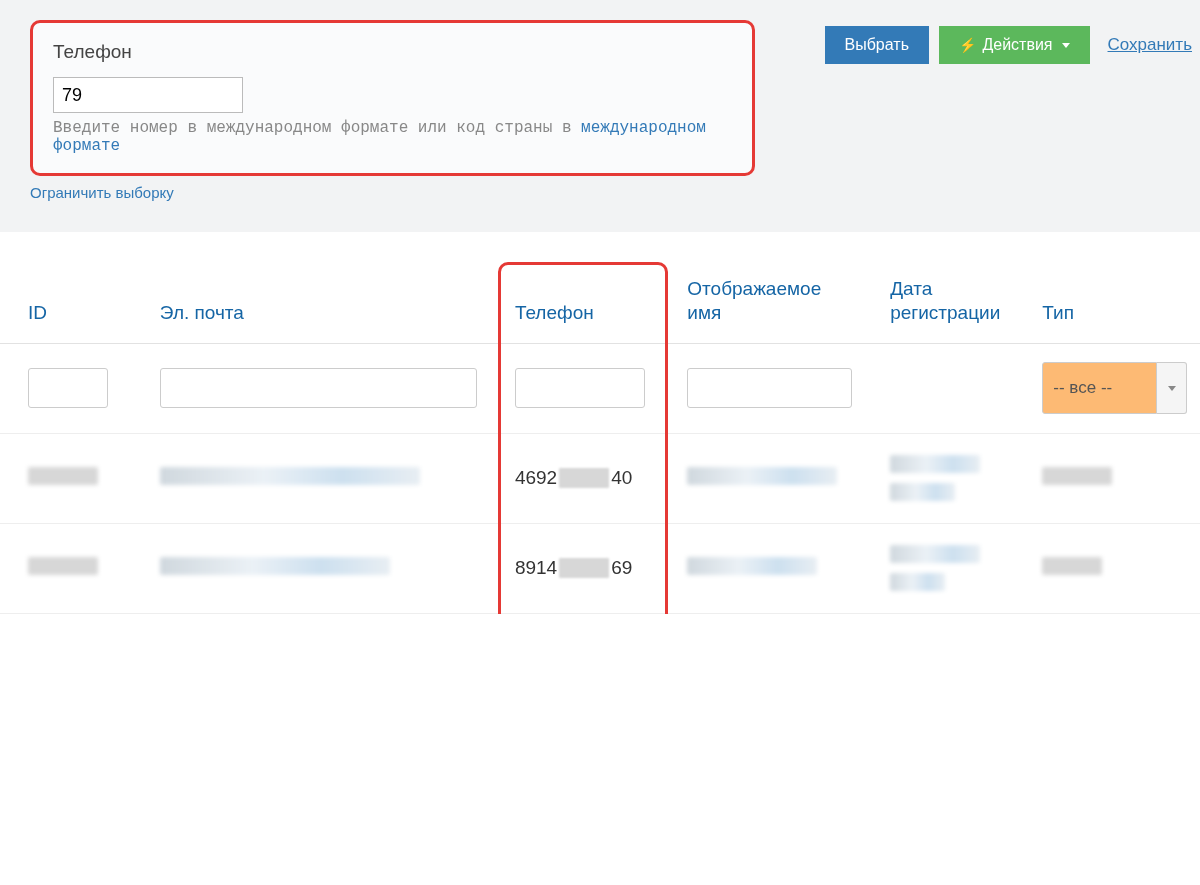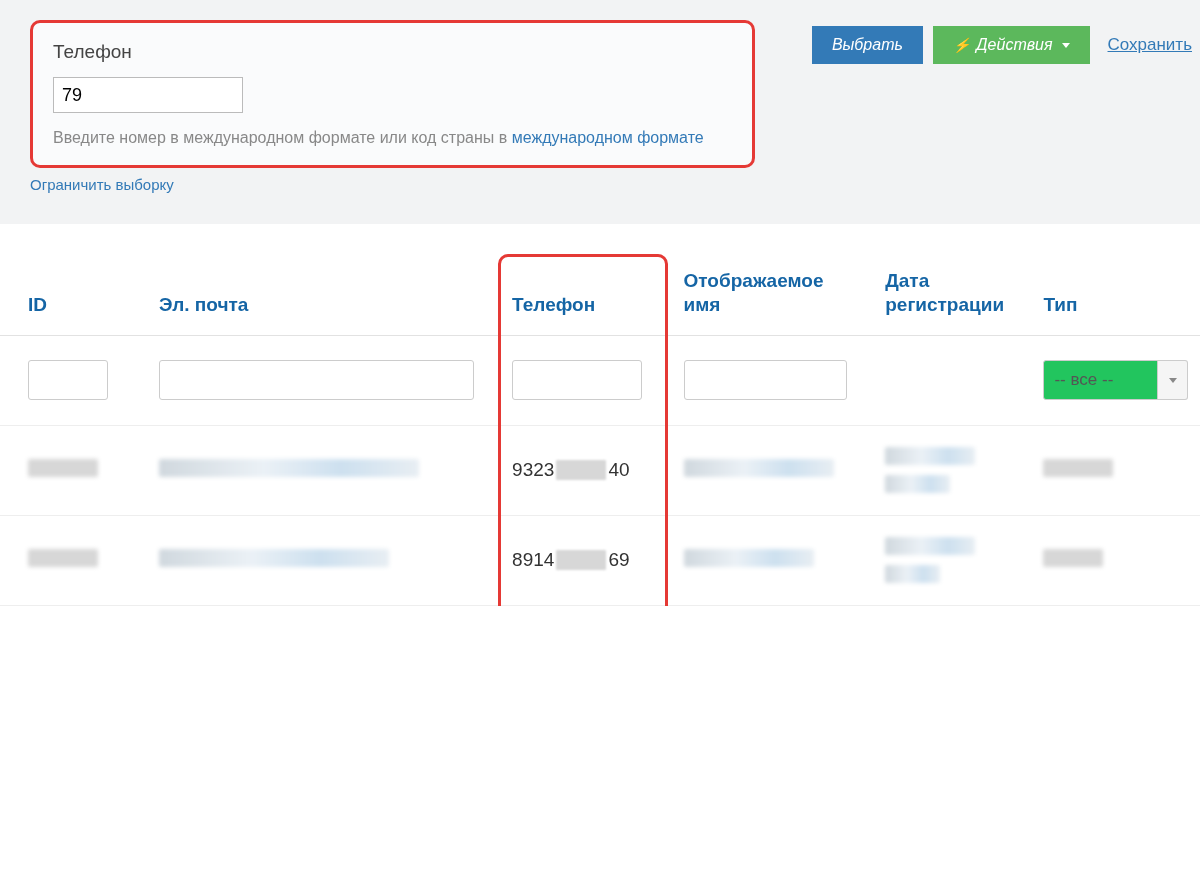--- a/index.html
+++ b/index.html
@@ -24,21 +24,20 @@
   }
   .btn {
     padding: 10px 20px;
     font-size: 16px;
     border: none;
     color: #fff;
     cursor: pointer;
     display: inline-flex;
     align-items: center;
     gap: 6px;
-    font-style: italic;
   }
   .btn-blue { background: #337ab7; }
   .btn-green { background: #5cb85c; }
   .link-save {
     color: #337ab7;
     font-size: 17px;
     padding: 10px 8px 10px 8px;
     cursor: pointer;
     text-decoration: underline;
   }
@@ -70,21 +69,22 @@
     width: 190px;
     height: 36px;
     padding: 4px 8px;
     font-size: 18px;
     border: 1px solid #bbb;
     background: #fff;
   }
   .hint {
     font-size: 16px;
     color: #888;
-    margin-top: 16px;
+    margin-top: 6px;
+    font-family: Liberation Mono, monospace;
   }
   .hint a { color: #337ab7; text-decoration: none; }
 
   .rule-match {
     margin-top: 22px;
     font-size: 19px;
     color: #444;
   }
   .rule-match strong { color: #1565a5; font-weight: 700; }
   .limit-link {
@@ -97,21 +97,21 @@
 
   .table-wrap { padding: 20px 0 0 0; }
   table.users {
     width: 100%;
     border-collapse: collapse;
   }
   table.users th {
     text-align: left;
     color: #1565a5;
     font-size: 19px;
-    font-weight: 700;
+    font-weight: 400;
     padding: 25px 10px 18px 28px;
     border-bottom: 1px solid #e2e2e2;
     vertical-align: bottom;
     line-height: 1.25;
   }
   table.users td {
     padding: 18px 10px 18px 28px;
     border-bottom: 1px solid #eee;
     vertical-align: middle;
     height: 90px;
@@ -132,27 +132,27 @@
   .filter-input.xs { max-width: 80px; }
   .select-wrap {
     display: flex;
     align-items: stretch;
     width: 145px;
   }
   .select-wrap .select-main{
     flex:1;
     border:1px solid #ccc;
     border-radius:3px 0 0 3px;
-    height:40px;
+    height:52px;
     display:flex;
     align-items:center;
     padding:0 10px;
     font-size:17px;
     color:#555;
-    background:#22c55e;
+    background:#fdba74;
   }
   .select-wrap .select-toggle{
     width:30px;
     border:1px solid #ccc;
     border-left:none;
     border-radius:0 3px 3px 0;
     background:#f5f5f5;
     display:flex;
     align-items:center;
     justify-content:center;
@@ -273,21 +273,21 @@
               </div>
           </div>
         </td>
       </tr>
 
       <tr>
         <td><span class="blur-grey" style="width:70px"></span></td>
         <td><span class="blur-block" style="width:260px"></span></td>
         <td>
           <div class="phone-cell">
-            <span>9323</span>
+            <span>4692</span>
             <span class="phone-obscure"></span>
             <span>40</span>
           </div>
         </td>
         <td><span class="blur-block" style="width:150px"></span></td>
         <td>
           <div class="blur-stack">
             <span class="blur-block" style="width:90px"></span>
             <span class="blur-block" style="width:65px"></span>
           </div>

